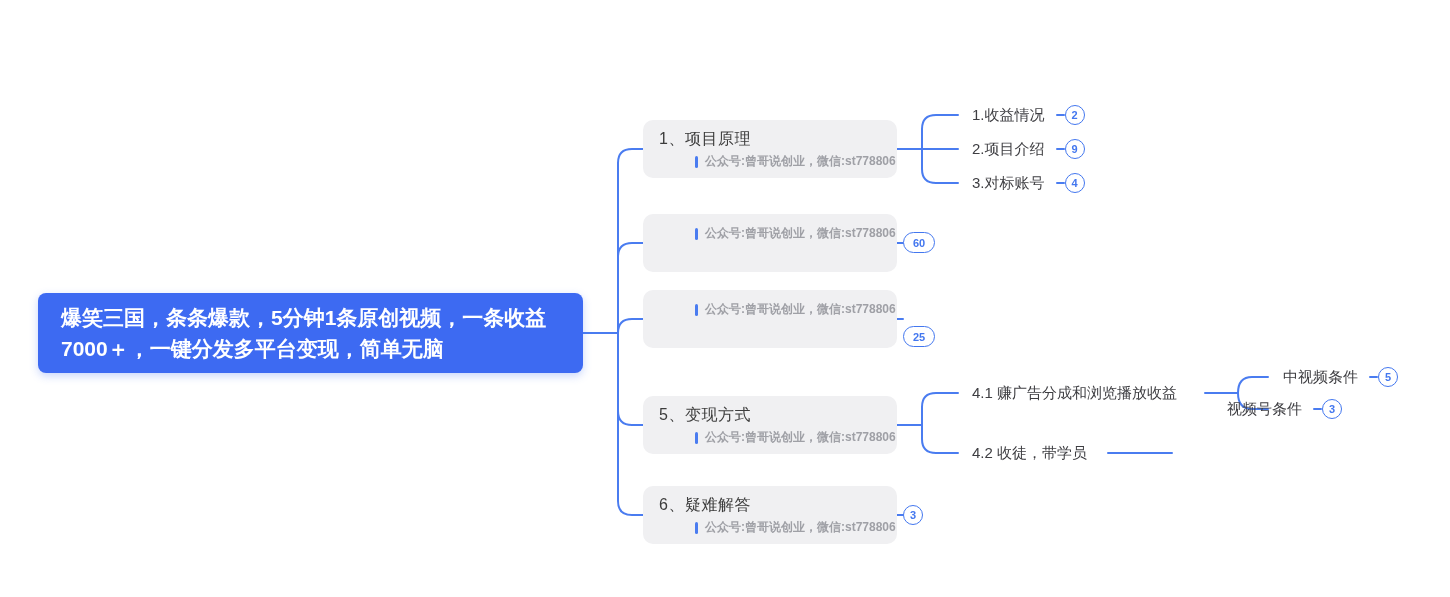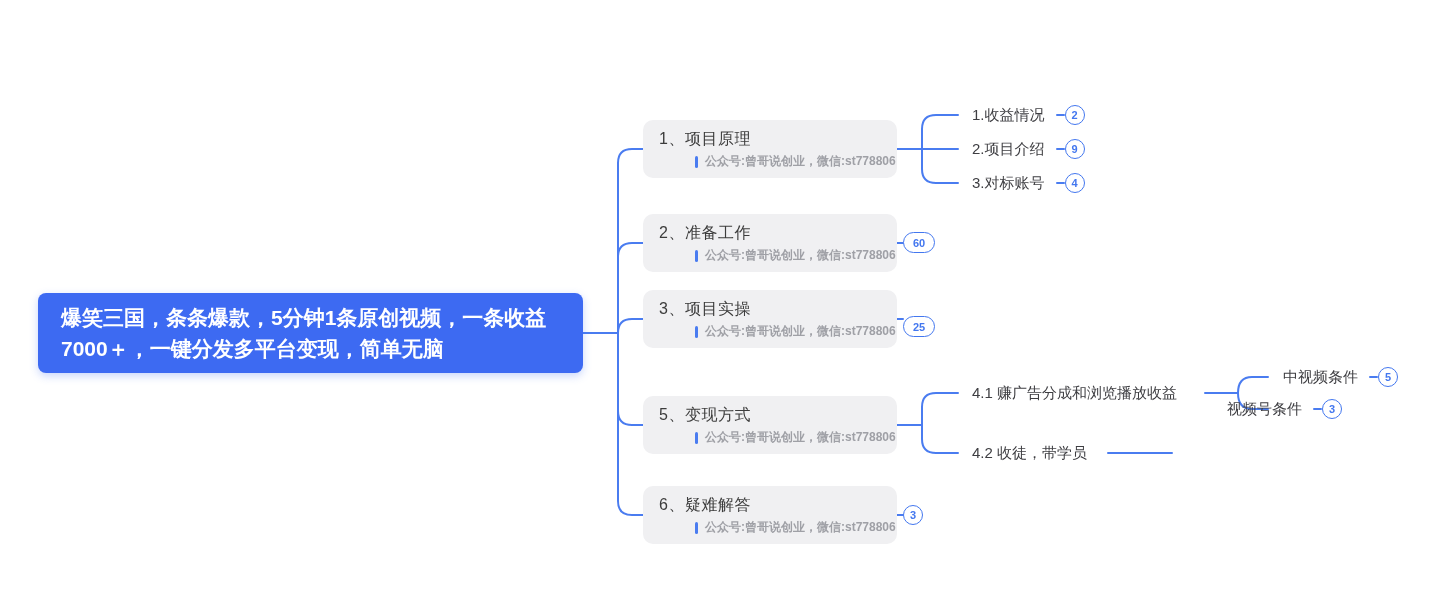--- a/index.html
+++ b/index.html
@@ -76,29 +76,27 @@
 
   <div class="topic" style="top:120px">
     <div class="topic-title">1、项目原理</div>
     <div class="topic-sub">
       <span class="sub-bar"></span>
       <span class="sub-text">公众号:曾哥说创业，微信:st778806</span>
     </div>
   </div>
 
   <div class="topic" style="top:214px">
-    <div class="topic-title">2、准备工作</div>
     <div class="topic-sub">
       <span class="sub-bar"></span>
       <span class="sub-text">公众号:曾哥说创业，微信:st778806</span>
     </div>
   </div>
 
   <div class="topic" style="top:290px">
-    <div class="topic-title">3、项目实操</div>
     <div class="topic-sub">
       <span class="sub-bar"></span>
       <span class="sub-text">公众号:曾哥说创业，微信:st778806</span>
     </div>
   </div>
 
   <div class="topic" style="top:396px">
     <div class="topic-title">5、变现方式</div>
     <div class="topic-sub">
       <span class="sub-bar"></span>
@@ -108,21 +106,21 @@
 
   <div class="topic" style="top:486px">
     <div class="topic-title">6、疑难解答</div>
     <div class="topic-sub">
       <span class="sub-bar"></span>
       <span class="sub-text">公众号:曾哥说创业，微信:st778806</span>
     </div>
   </div>
 
   <div class="badge ellipse abs" style="left:903px;top:232px">60</div>
-  <div class="badge ellipse abs" style="left:903px;top:316px">25</div>
+  <div class="badge ellipse abs" style="left:903px;top:326px">25</div>
   <div class="badge round abs" style="left:903px;top:505px">3</div>
 
   <div class="leaf-row" style="left:972px;top:104px">
     <span class="leaf-label">1.收益情况</span>
     <span class="dash"></span>
     <span class="badge round">2</span>
   </div>
   <div class="leaf-row" style="left:972px;top:138px">
     <span class="leaf-label">2.项目介绍</span>
     <span class="dash"></span>

